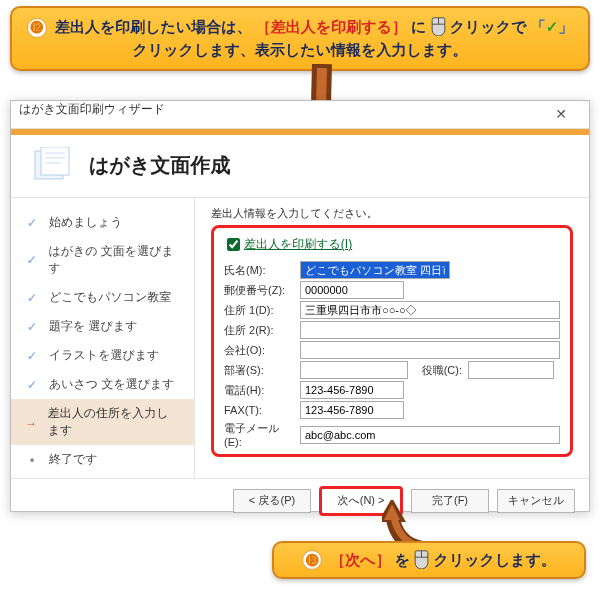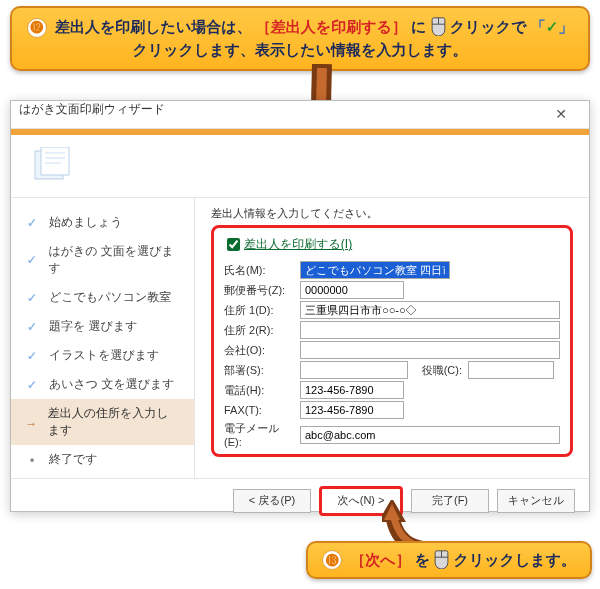--- a/index.html
+++ b/index.html
@@ -1,20 +1,20 @@
 <!DOCTYPE html>
 <html><head>
 <meta charset="utf-8">
 <style>
 * { box-sizing: border-box; margin: 0; padding: 0; }
 body { font-family: "Yu Gothic UI", "Meiryo", sans-serif; font-size: 12px; background: #fff; width: 600px; height: 589px; position: relative; }
 
 .callout { background: linear-gradient(#ffc843, #ffb420); border: 2px solid #d4831b; border-radius: 10px; padding: 8px 14px; color: #1a2a5c; font-weight: bold; font-size: 15px; line-height: 1.5; text-align: center; position: absolute; box-shadow: 0 2px 4px rgba(0,0,0,.25); }
 .callout-top { top: 6px; left: 10px; right: 10px; }
-.callout-bottom { bottom: 10px; right: 8px; padding: 6px 14px; text-align: center; }
+.callout-bottom { bottom: 10px; right: 14px; padding: 6px 28px; text-align: center; }
 .badge { display: inline-flex; align-items: center; justify-content: center; width: 20px; height: 20px; border-radius: 50%; background: #fff; color: #e47800; font-weight: bold; font-size: 13px; margin-right: 4px; border: 1px solid #e0a040; }
 .red-txt { color: #d62323; }
 .blue-txt { color: #2566d4; }
 .green-txt { color: #2a9a2a; font-weight: bold; }
 .mouse-icon { display: inline-block; width: 15px; height: 20px; vertical-align: -4px; }
 .mouse-icon svg { width: 100%; height: 100%; }
 
 .arrow { position: absolute; }
 .arrow svg { display: block; }
 
@@ -95,20 +95,21 @@
   <div class="header">
     <span class="doc-icon">
       <svg viewBox="0 0 44 36">
           <rect x="4" y="4" width="28" height="28" fill="#eef4fb" stroke="#b7cfe6"></rect>
           <rect x="10" y="0" width="28" height="28" fill="#fff" stroke="#b7cfe6"></rect>
           <line x1="14" y1="6" x2="34" y2="6" stroke="#c9dff2"></line>
           <line x1="14" y1="11" x2="34" y2="11" stroke="#c9dff2"></line>
           <line x1="14" y1="16" x2="30" y2="16" stroke="#c9dff2"></line>
         </svg>
     </span>
+    <h1>はがき文面作成</h1>
   </div>
 
   <div class="content">
     <div class="sidebar">
       <div class="step">
           <span class="mark">✓</span>
           <span>始めましょう</span>
         </div>
       <div class="step">
           <span class="mark">✓</span>

